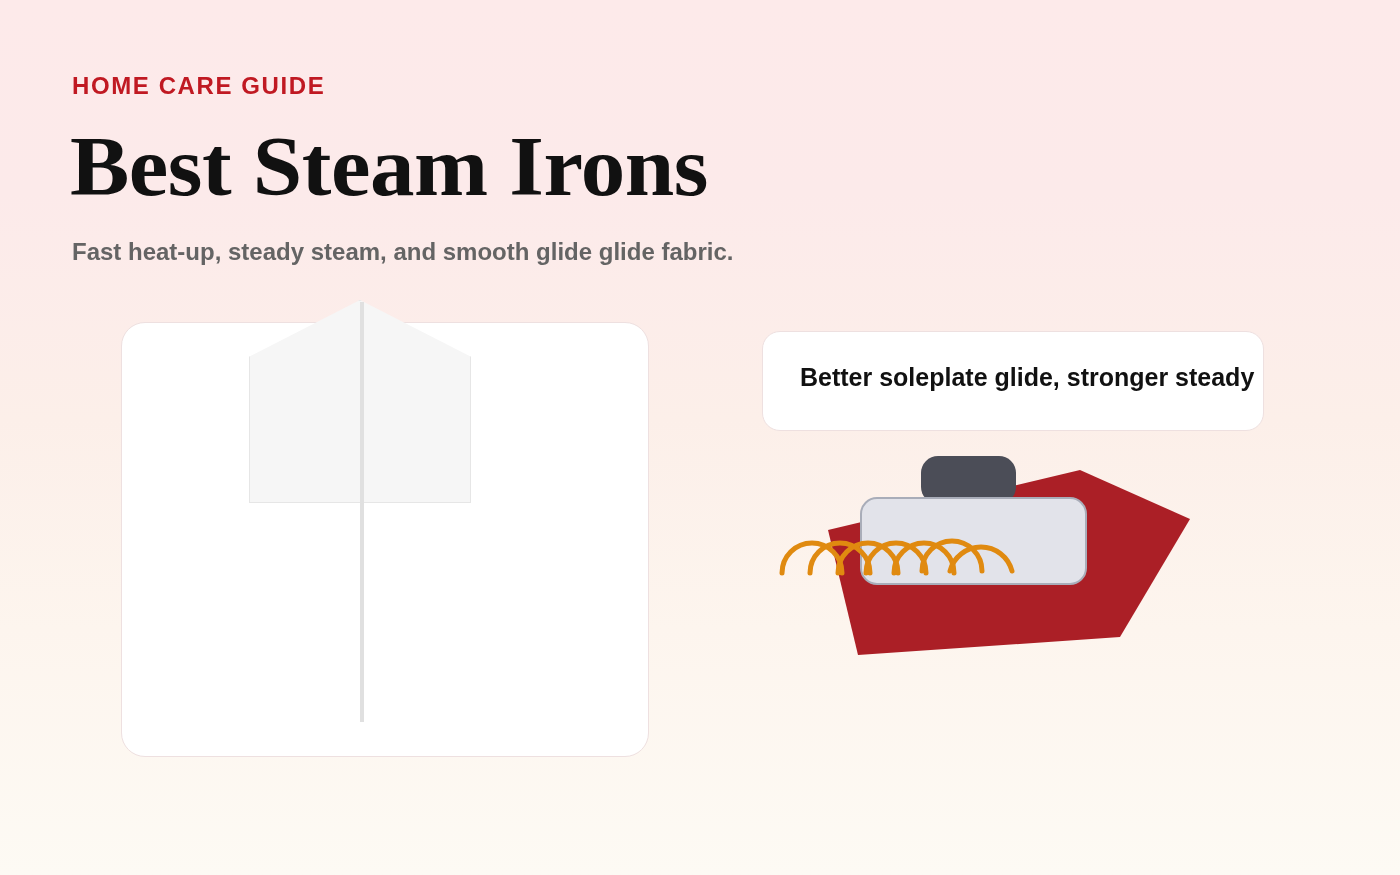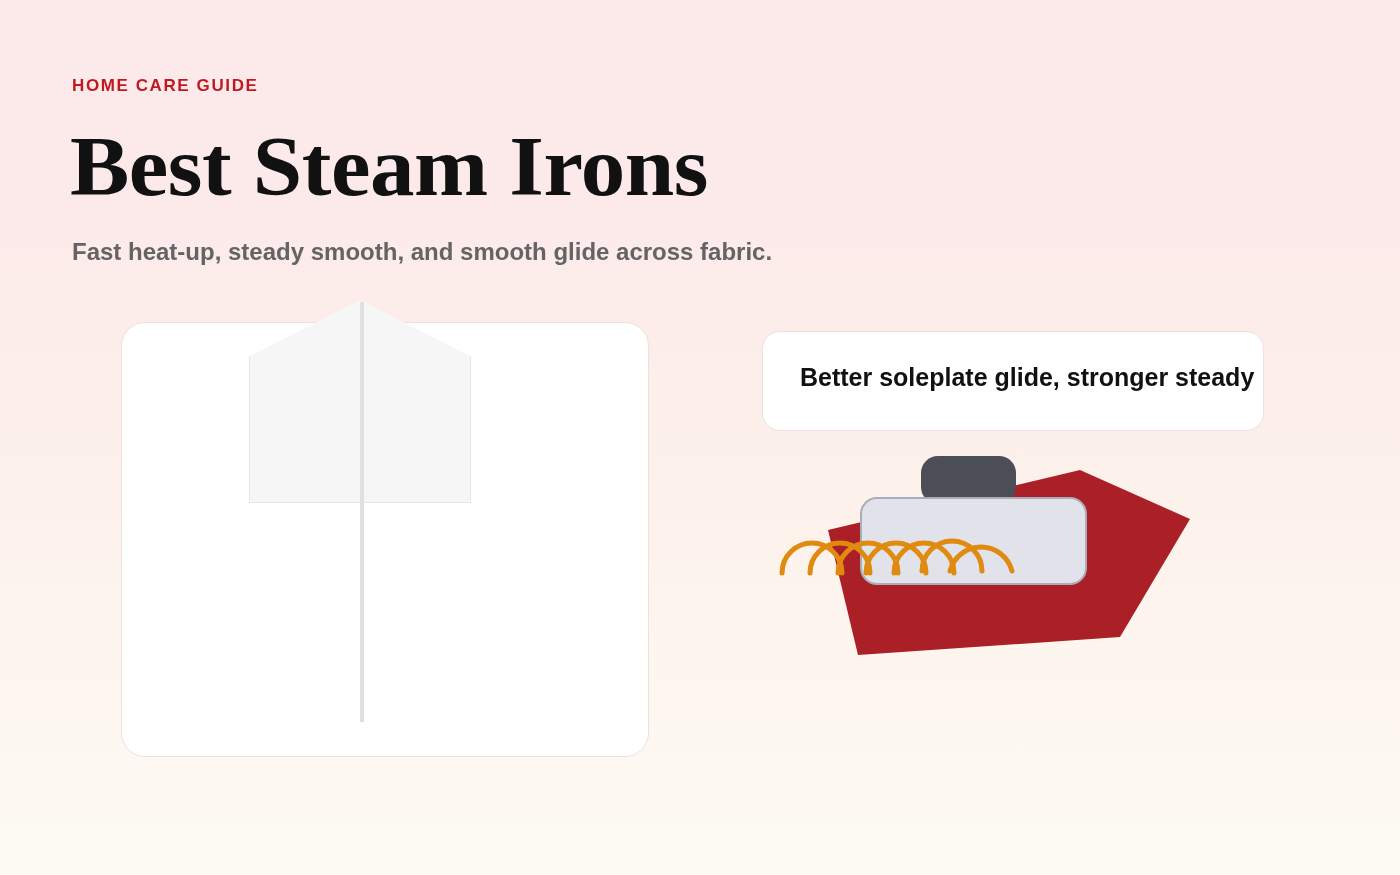--- a/index.html
+++ b/index.html
@@ -23,21 +23,21 @@
     width: 1400px;
     height: 875px;
     overflow: hidden;
   }
 
   .eyebrow {
     position: absolute;
     left: 72px;
     top: 72px;
     font-family: "Liberation Sans", sans-serif;
-    font-size: 17px;
+    font-size: 24px;
     font-weight: bold;
     letter-spacing: 1.6px;
     color: #c01922;
     line-height: 28px;
     white-space: nowrap;
   }
 
   .page-title {
     position: absolute;
     left: 70px;
@@ -149,21 +149,21 @@
 </style>
 </head>
 <body>
 
 <div class="page">
 
   <div class="eyebrow">HOME CARE GUIDE</div>
 
   <h1 class="page-title">Best Steam Irons</h1>
 
-  <div class="page-subtitle">Fast heat-up, steady smooth, and smooth glide across fabric.</div>
+  <div class="page-subtitle">Fast heat-up, steady steam, and smooth glide glide fabric.</div>
 
   <div class="media-card"></div>
 
   <div class="ghost-layer">
     <div class="ghost-shape"></div>
     <div class="ghost-stem"></div>
   </div>
 
   <div class="callout-card"></div>
 

